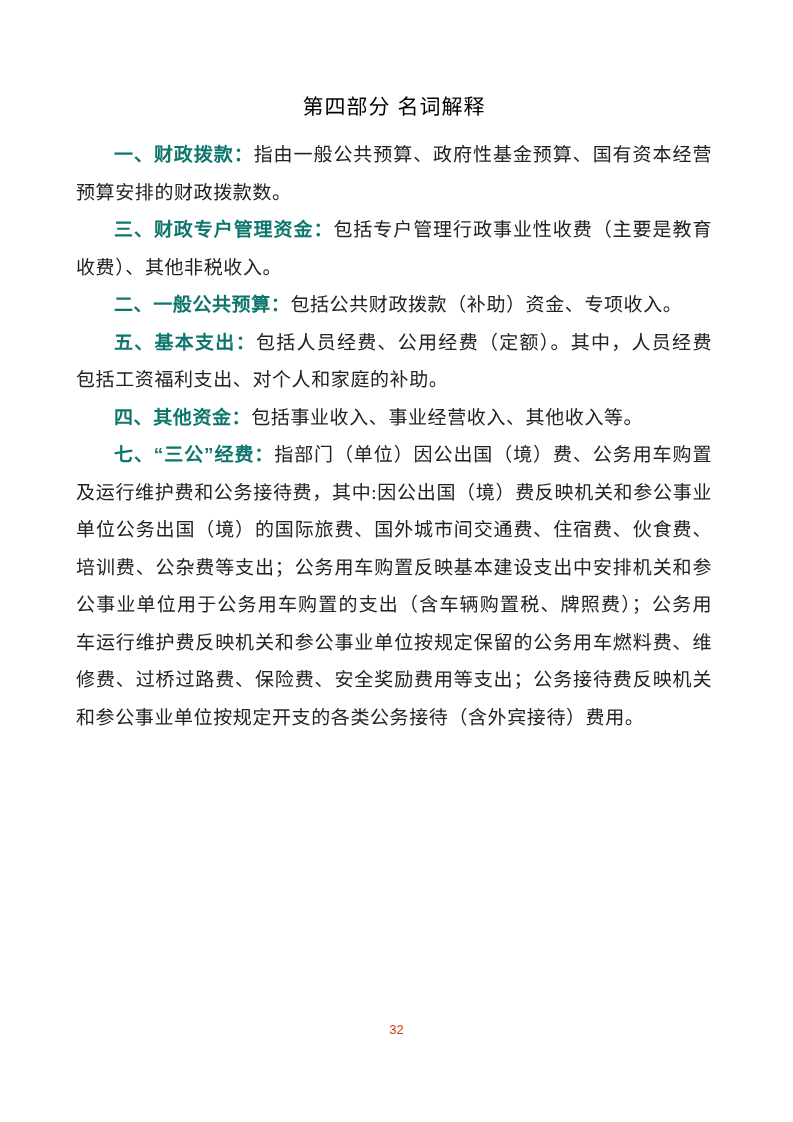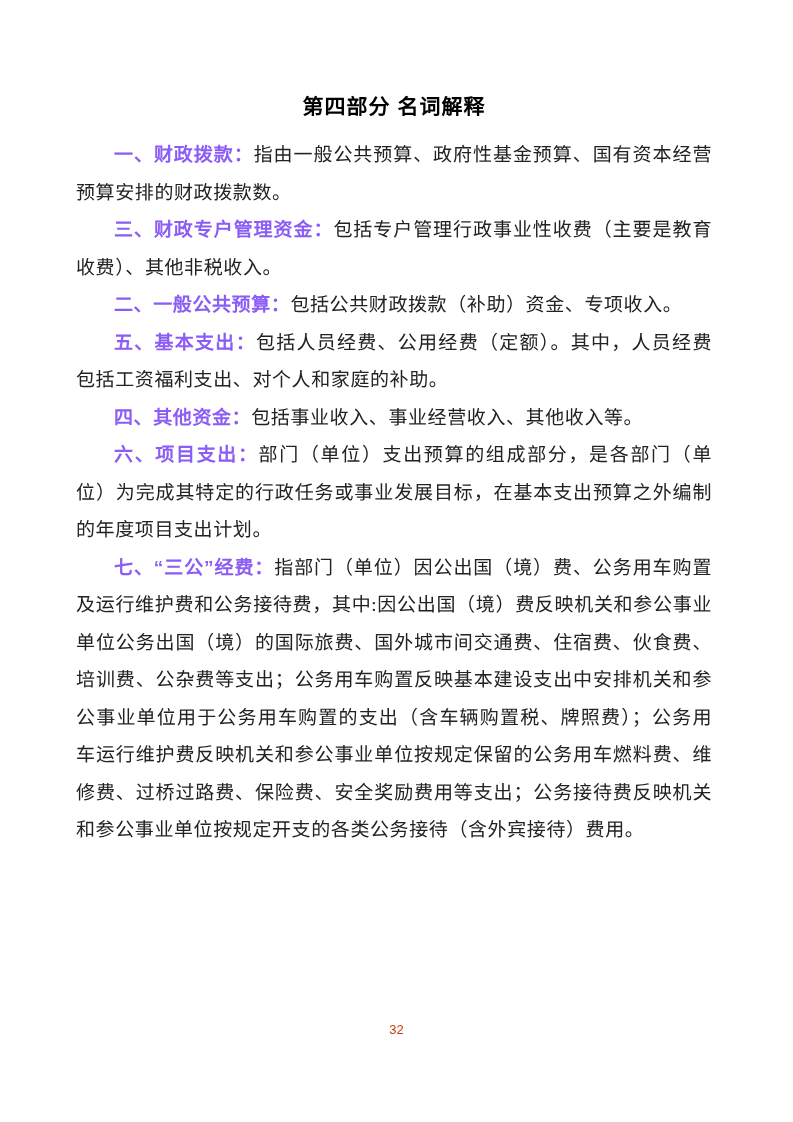--- a/index.html
+++ b/index.html
@@ -14,21 +14,21 @@
   }
   .page {
     position: absolute;
     inset: 0;
     background: #ffffff;
     padding: 94px 81px 0 76px;
   }
   .doc-title {
     text-align: center;
     font-family: "Liberation Sans", sans-serif;
-    font-weight: 700;
+    font-weight: 400;
     font-size: 21px;
     line-height: 26px;
     color: #000000;
     letter-spacing: 1px;
   }
   .doc-body {
     margin-top: 16px;
     font-size: 19px;
     line-height: 37.5px;
     letter-spacing: 0.6px;
@@ -36,21 +36,21 @@
     text-justify: inter-character;
     color: #222222;
   }
   .para {
     text-indent: 2em;
     margin: 0;
   }
   .term {
     font-family: "Liberation Sans", sans-serif;
     font-weight: 700;
-    color: #8b5cf6;
+    color: #0f766e;
   }
   .page-number {
     position: absolute;
     top: 1022px;
     left: 0;
     width: 100%;
     text-align: center;
     font-family: "Liberation Sans", sans-serif;
     font-size: 13px;
     color: #c2410c;
@@ -68,21 +68,20 @@
     <p class="para"><span class="term">一、财政拨款：</span><span>指由一般公共预算、政府性基金预算、国有资本经营预算安排的财政拨款数。</span></p>
 
     <p class="para"><span class="term">三、财政专户管理资金：</span><span>包括专户管理行政事业性收费（主要是教育收费）、其他非税收入。</span></p>
 
     <p class="para"><span class="term">二、一般公共预算：</span><span>包括公共财政拨款（补助）资金、专项收入。</span></p>
 
     <p class="para"><span class="term">五、基本支出：</span><span>包括人员经费、公用经费（定额）。其中，人员经费包括工资福利支出、对个人和家庭的补助。</span></p>
 
     <p class="para"><span class="term">四、其他资金：</span><span>包括事业收入、事业经营收入、其他收入等。</span></p>
 
-    <p class="para"><span class="term">六、项目支出：</span><span>部门（单位）支出预算的组成部分，是各部门（单位）为完成其特定的行政任务或事业发展目标，在基本支出预算之外编制的年度项目支出计划。</span></p>
 
     <p class="para"><span class="term">七、“三公”经费：</span><span>指部门（单位）因公出国（境）费、公务用车购置及运行维护费和公务接待费，其中:因公出国（境）费反映机关和参公事业单位公务出国（境）的国际旅费、国外城市间交通费、住宿费、伙食费、培训费、公杂费等支出；公务用车购置反映基本建设支出中安排机关和参公事业单位用于公务用车购置的支出（含车辆购置税、牌照费）；公务用车运行维护费反映机关和参公事业单位按规定保留的公务用车燃料费、维修费、过桥过路费、保险费、安全奖励费用等支出；公务接待费反映机关和参公事业单位按规定开支的各类公务接待（含外宾接待）费用。</span></p>
 
 
   </div>
 
   <div class="page-number">32</div>
 
 </div>
 

